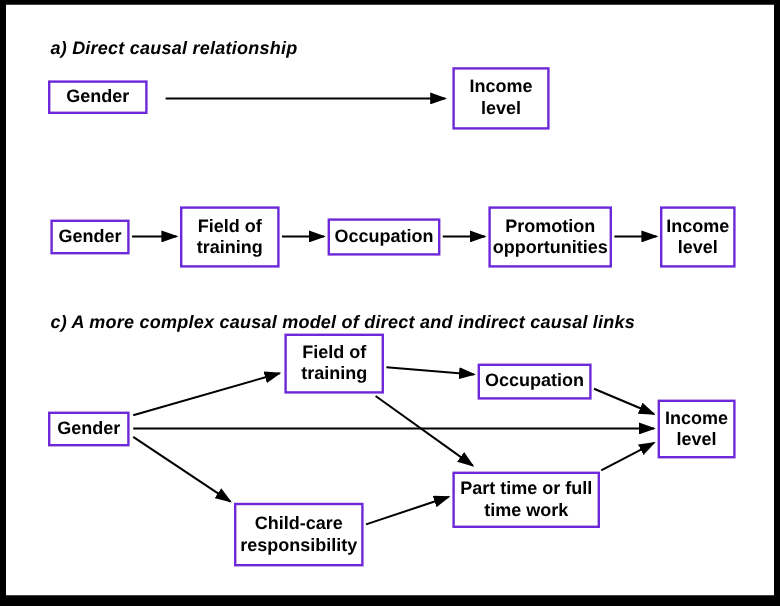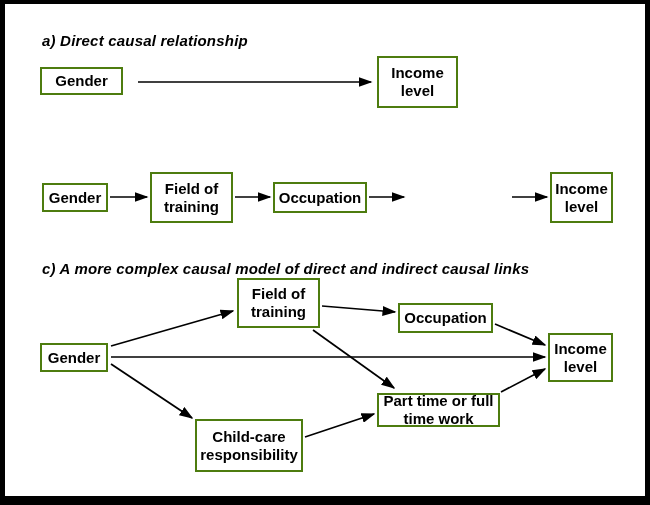--- a/index.html
+++ b/index.html
@@ -29,21 +29,21 @@
   .sec-title {
     position: absolute;
     font-size: 15px;
     font-style: italic;
     white-space: nowrap;
     letter-spacing: 0.2px;
   }
   .box {
     position: absolute;
     box-sizing: border-box;
-    border: 2px solid #4d7c0f;
+    border: 2px solid #6d28d9;
     background: #ffffff;
     display: flex;
     align-items: center;
     justify-content: center;
     text-align: center;
     font-size: 15px;
     line-height: 1.18;
     padding: 0 2px;
   }
   #connectors {
@@ -88,22 +88,23 @@
     <line x1="501" y1="392" x2="545" y2="369" marker-end="url(#ah)"></line>
   </svg>
 
   <div class="sec-title" style="left:42px; top:32px;">a) Direct causal relationship</div>
   <div class="box" style="left:40px; top:67px; width:83px; height:28px;">Gender</div>
   <div class="box" style="left:377px; top:56px; width:81px; height:52px;">Income level</div>
 
   <div class="box" style="left:42px; top:183px; width:66px; height:29px;">Gender</div>
   <div class="box" style="left:150px; top:172px; width:83px; height:51px;">Field of training</div>
   <div class="box" style="left:273px; top:182px; width:94px; height:31px;">Occupation</div>
+  <div class="box" style="left:407px; top:172px; width:103px; height:51px;">Promotion opportunities</div>
   <div class="box" style="left:550px; top:172px; width:63px; height:51px;">Income level</div>
 
   <div class="sec-title" style="left:42px; top:242px;margin-top:18px;">c) A more complex causal model of direct and indirect causal links</div>
   <div class="box" style="left:237px; top:278px; width:83px; height:50px;">Field of training</div>
   <div class="box" style="left:398px; top:303px; width:95px; height:30px;">Occupation</div>
   <div class="box" style="left:40px; top:343px; width:68px; height:29px;">Gender</div>
   <div class="box" style="left:548px; top:333px; width:65px; height:49px;">Income level</div>
-  <div class="box" style="left:377px; top:393px; width:123px; height:34px;">Part time or full time work</div>
+  <div class="box" style="left:377px; top:393px; width:123px; height:47px;">Part time or full time work</div>
   <div class="box" style="left:195px; top:419px; width:108px; height:53px;text-align:center;">Child-care responsibility</div>
 </div>
 
 </body></html>

